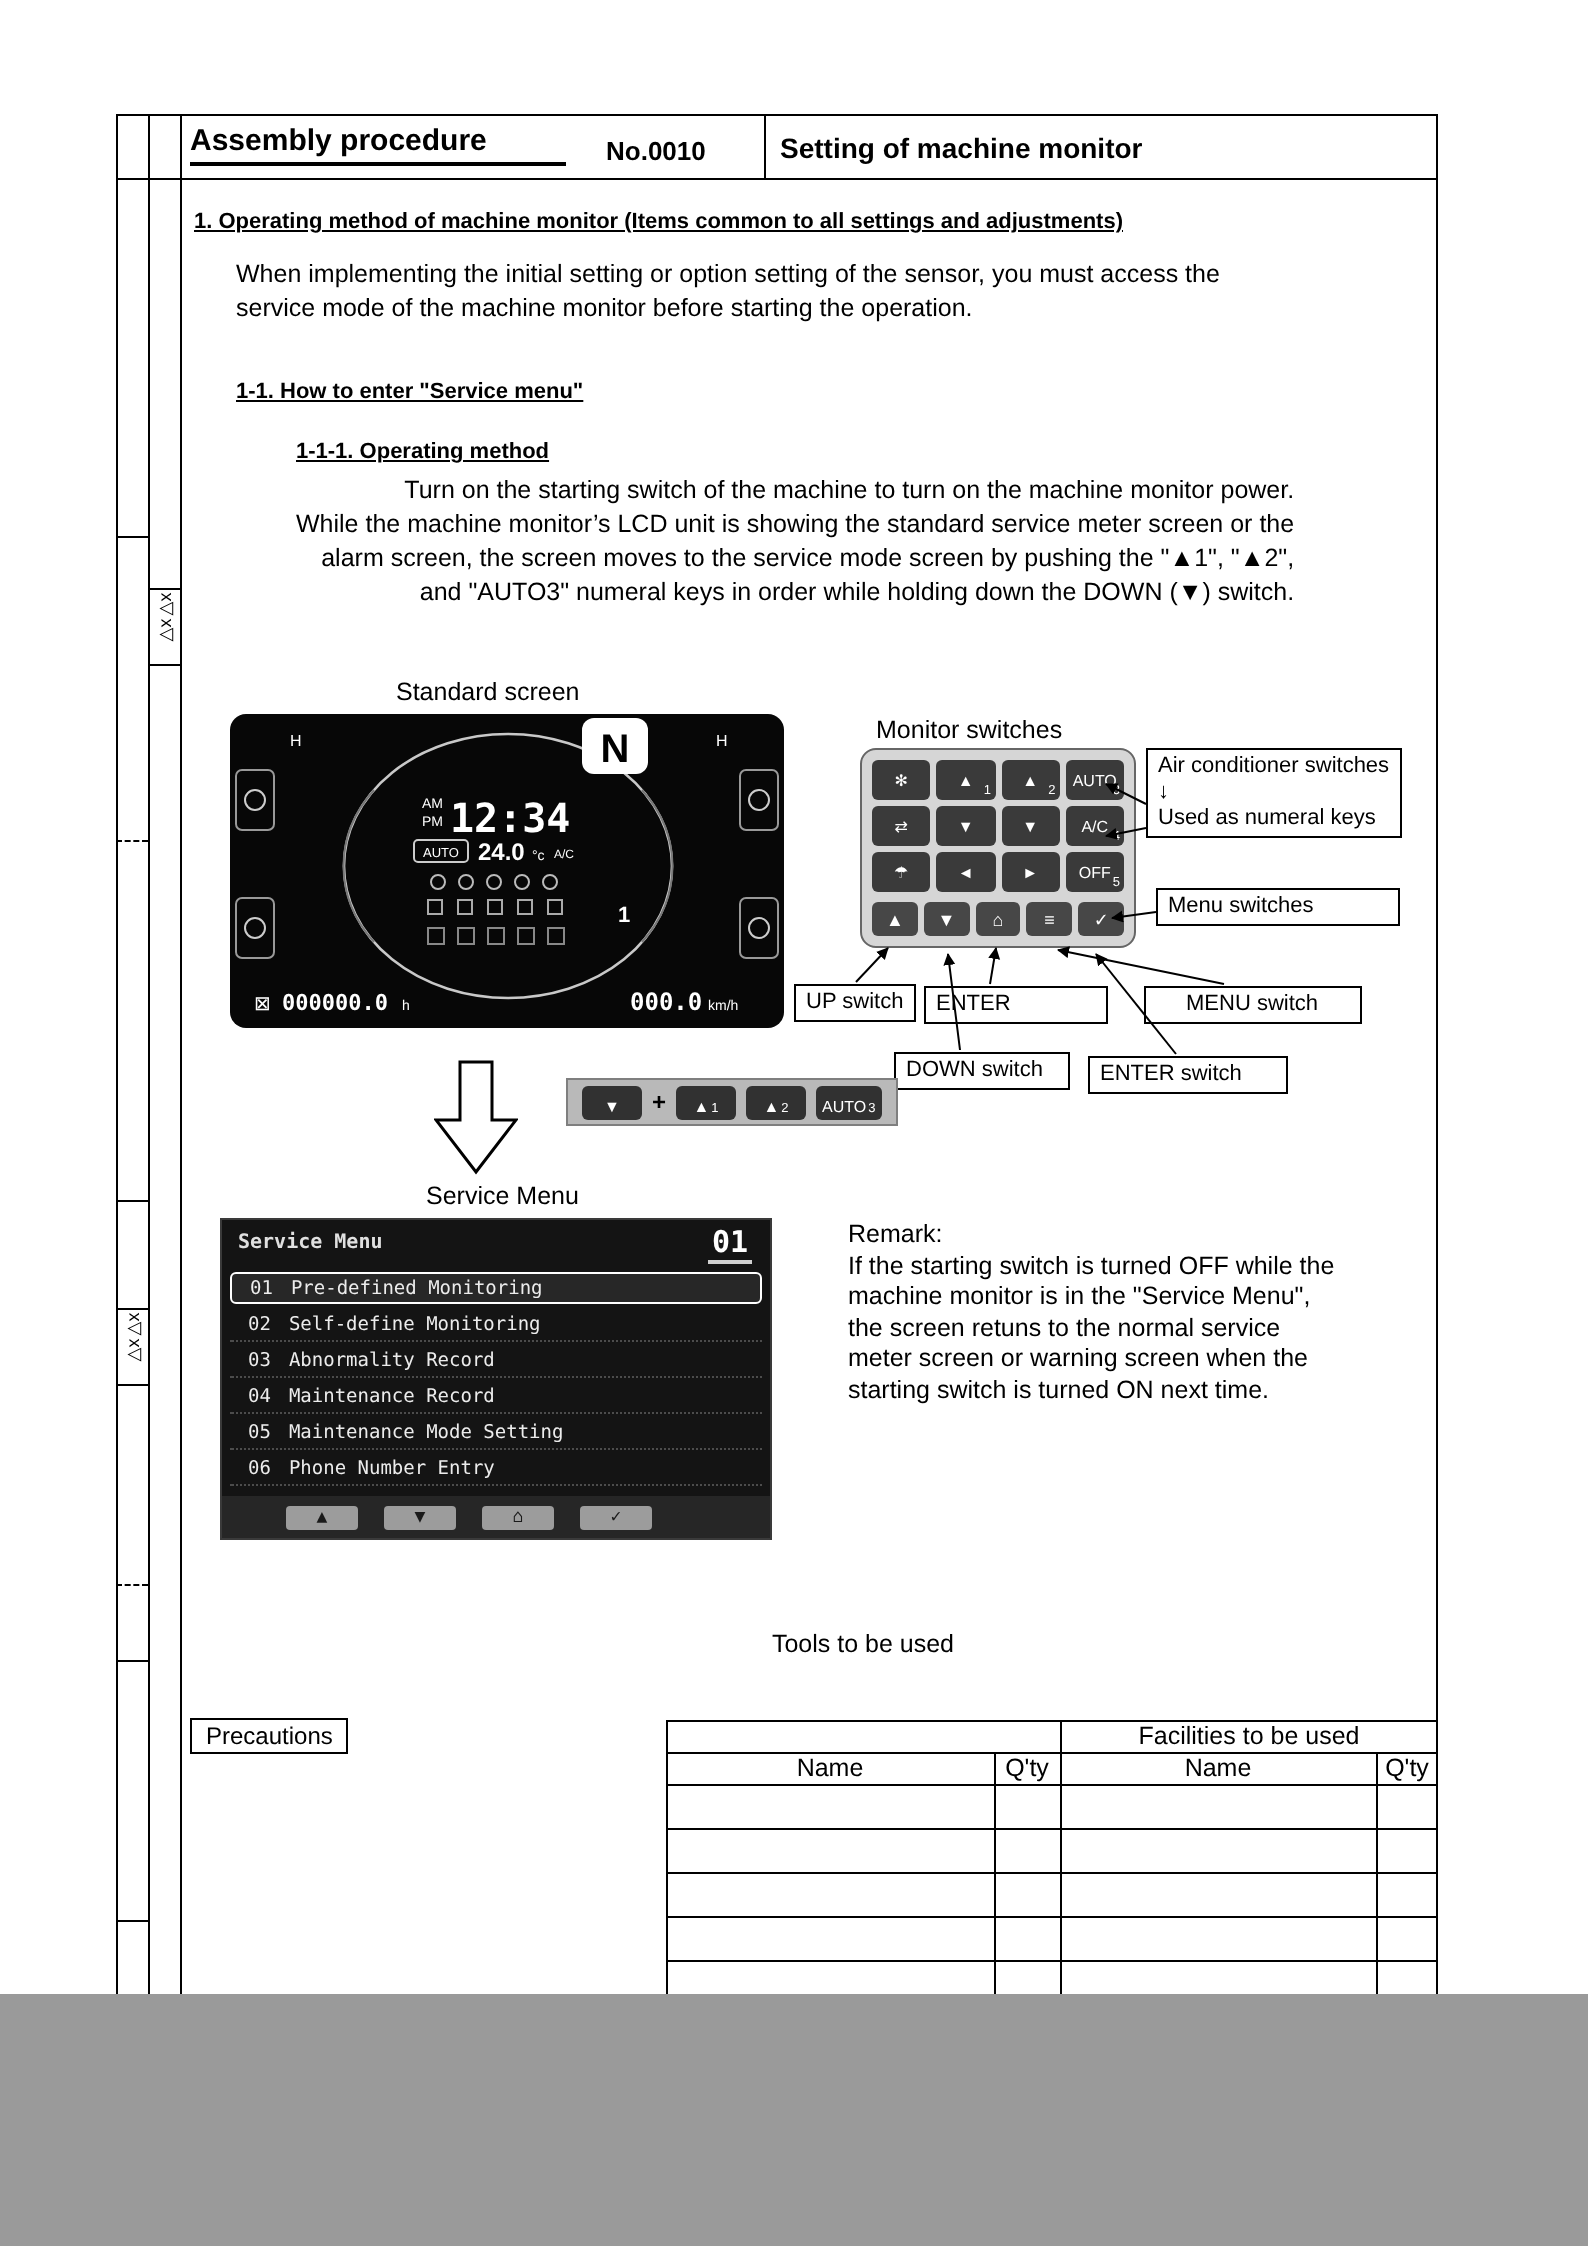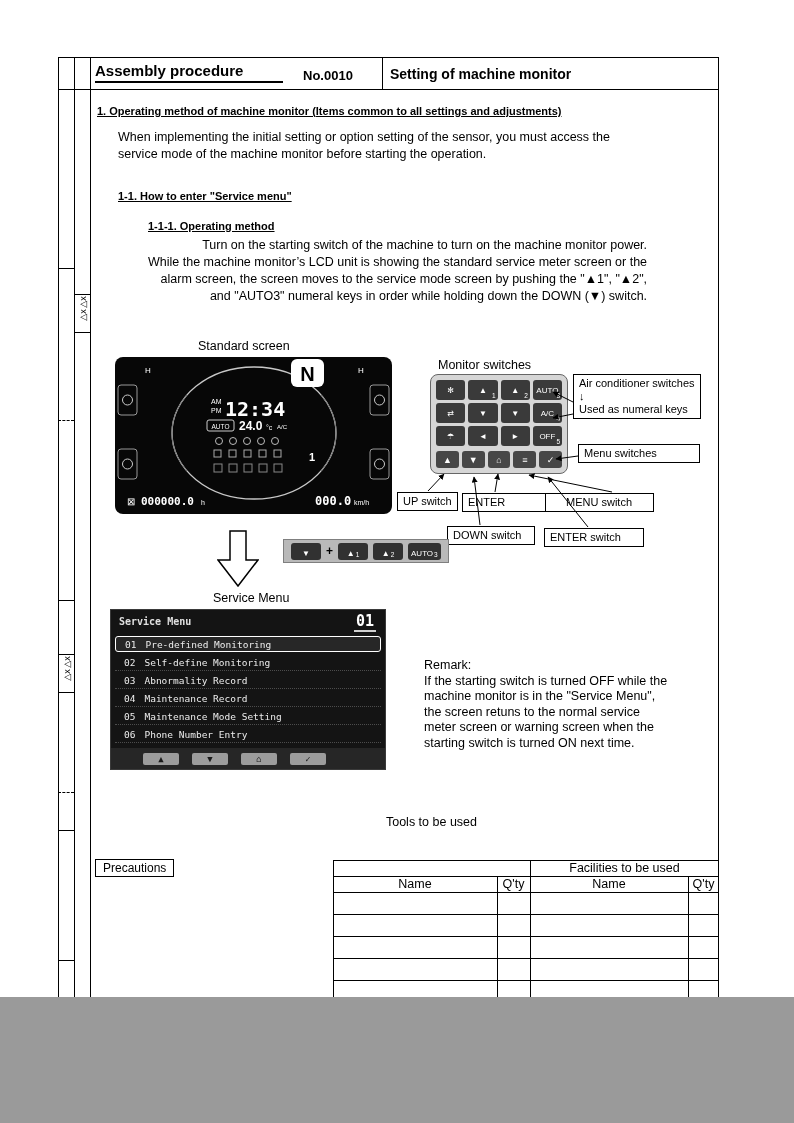--- a/index.html
+++ b/index.html
@@ -199,21 +199,21 @@
   </div>
 
   <div class="callout" style="left:573px;top:374px;">
     <div>Air conditioner switches</div>
     <div>↓</div>
     <div>Used as numeral keys</div>
   </div>
   <div class="callout" style="left:578px;top:444px;min-width:110px;">Menu switches</div>
   <div class="callout" style="left:397px;top:492px;">UP switch</div>
   <div class="callout" style="left:462px;top:493px;min-width:80px;">ENTER</div>
-  <div class="callout" style="left:545px;top:493px;min-width:82px;padding-left:20px;">MENU switch</div>
+  <div class="callout" style="left:572px;top:493px;min-width:82px;padding-left:20px;">MENU switch</div>
   <div class="callout" style="left:447px;top:526px;min-width:76px;">DOWN switch</div>
   <div class="callout" style="left:544px;top:528px;min-width:88px;">ENTER switch</div>
 
   <svg class="abs" style="left:388px;top:368px;pointer-events:none;" width="332" height="200" viewBox="0 0 332 200">
     <defs>
       <marker id="ah" markerWidth="7" markerHeight="7" refX="5.5" refY="3" orient="auto">
         <path d="M0,0 L6,3 L0,6 z" fill="#000"></path>
       </marker>
     </defs>
     <g stroke="#000" stroke-width="1">
@@ -281,21 +281,21 @@
       <span>Phone Number Entry</span>
     </div>
     <div class="ss-toolbar">
       <div class="ss-btn">▲</div>
       <div class="ss-btn">▼</div>
       <div class="ss-btn">⌂</div>
       <div class="ss-btn">✓</div>
     </div>
   </div>
 
-  <div class="abs bodytext" style="left:424px;top:658px;line-height:15.5px;">
+  <div class="abs bodytext" style="left:424px;top:610px;line-height:15.5px;">
     <div>Remark:</div>
     <div>If the starting switch is turned OFF while the</div>
     <div>machine monitor is in the "Service Menu",</div>
     <div>the screen retuns to the normal service</div>
     <div>meter screen or warning screen when the</div>
     <div>starting switch is turned ON next time.</div>
   </div>
 
   <div class="boxlabel" style="left:95px;top:859px;">Precautions</div>
 

